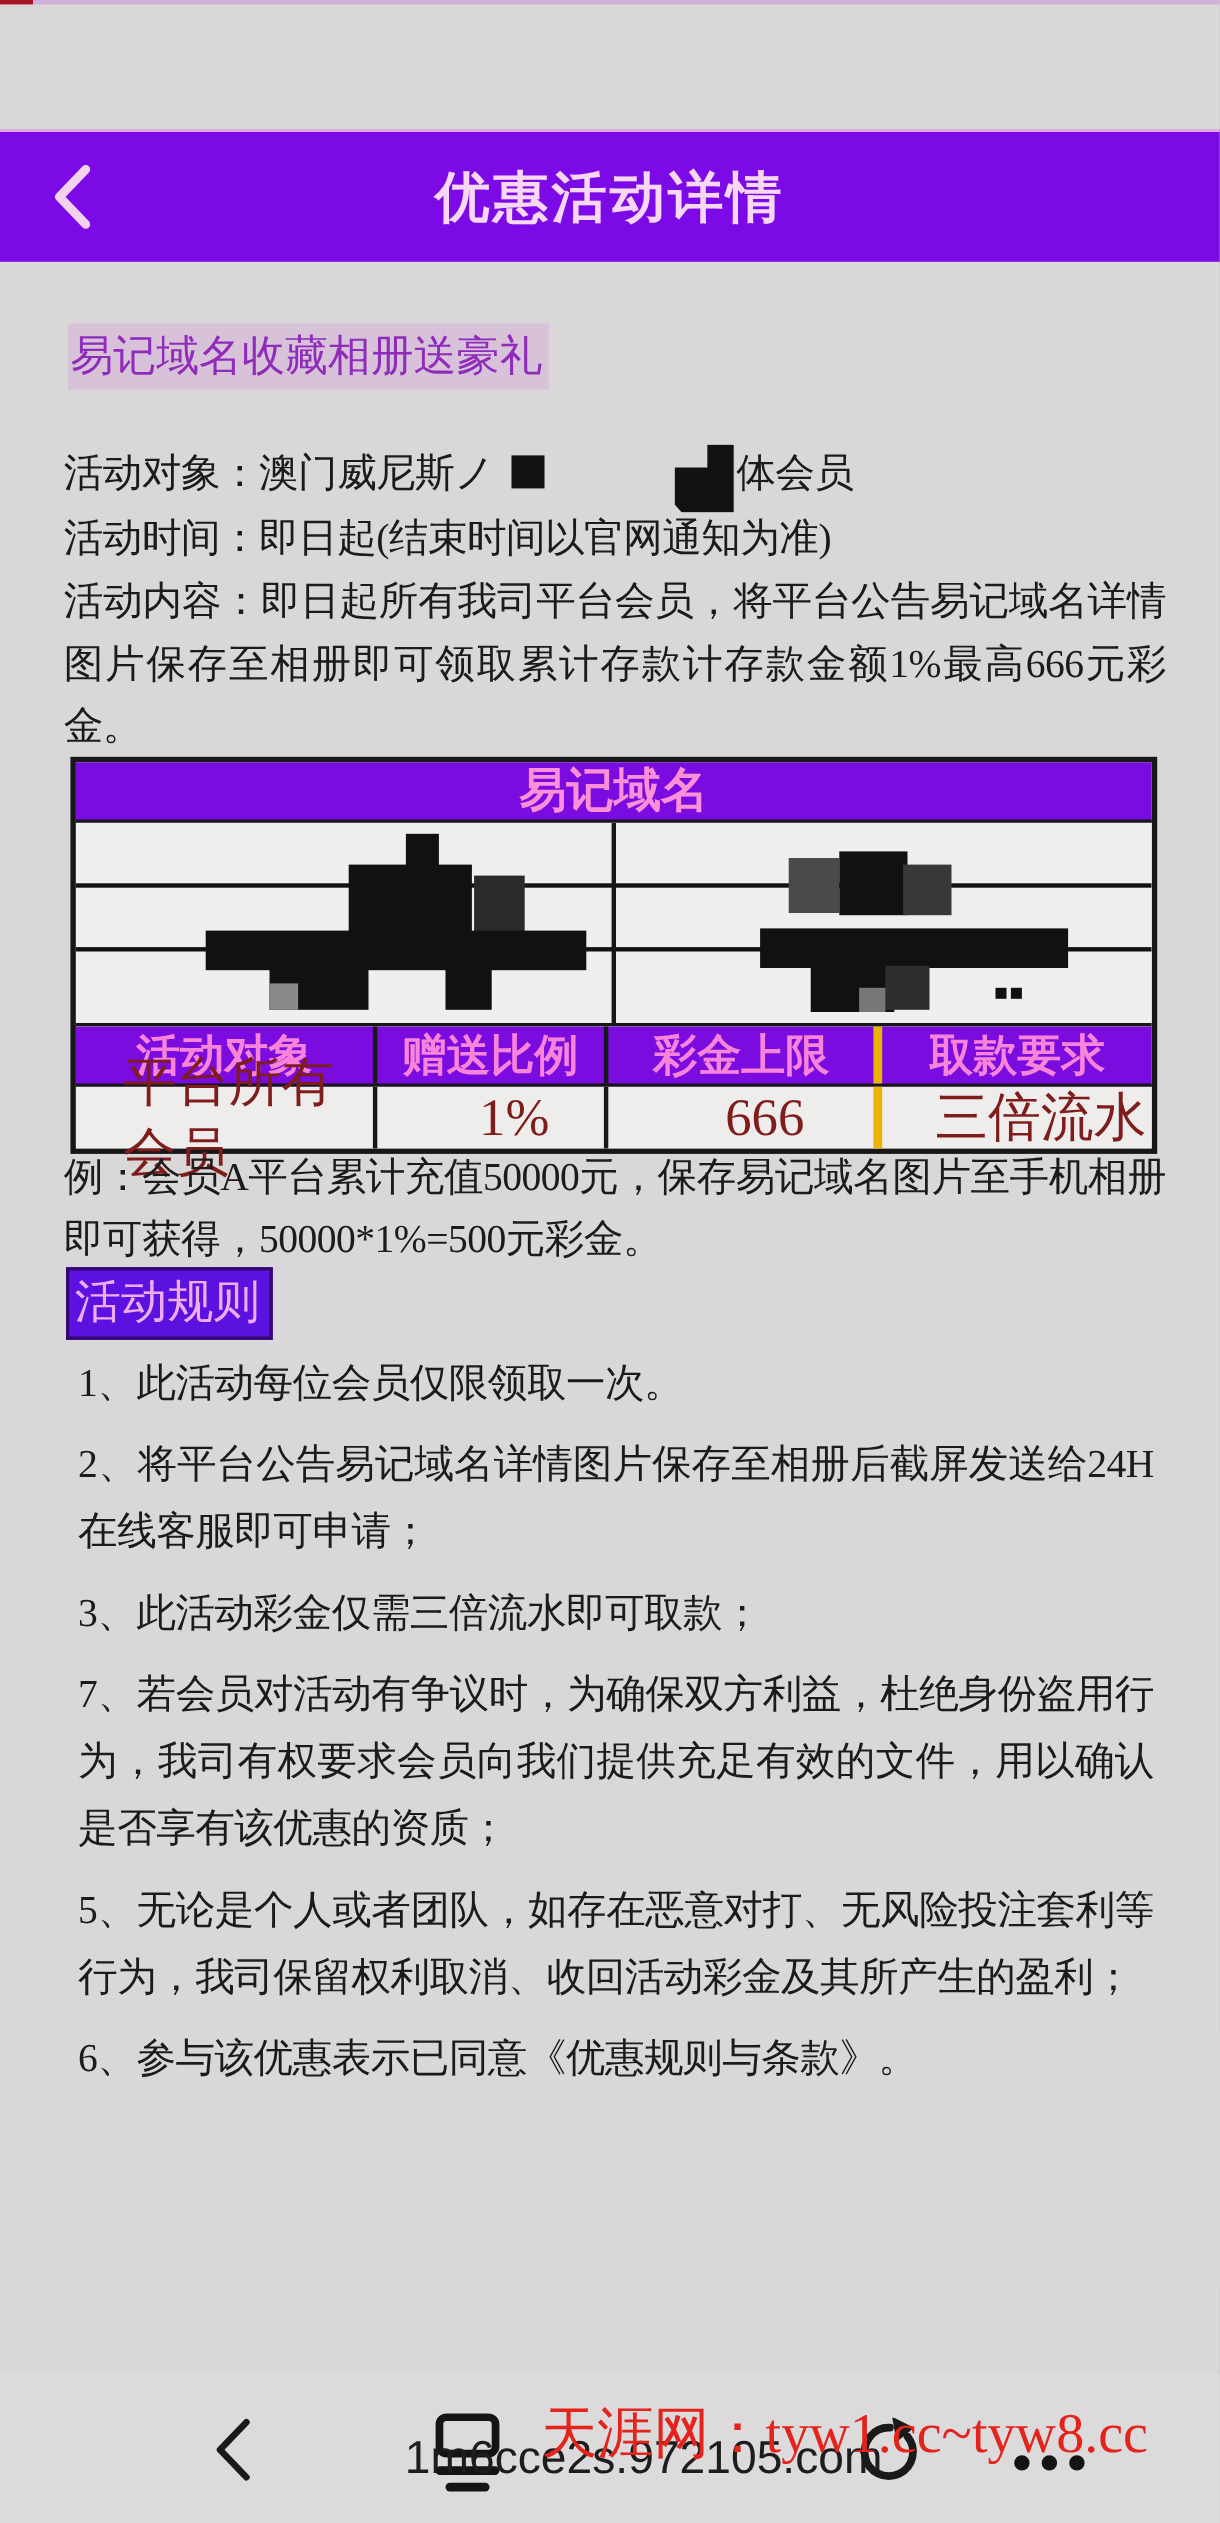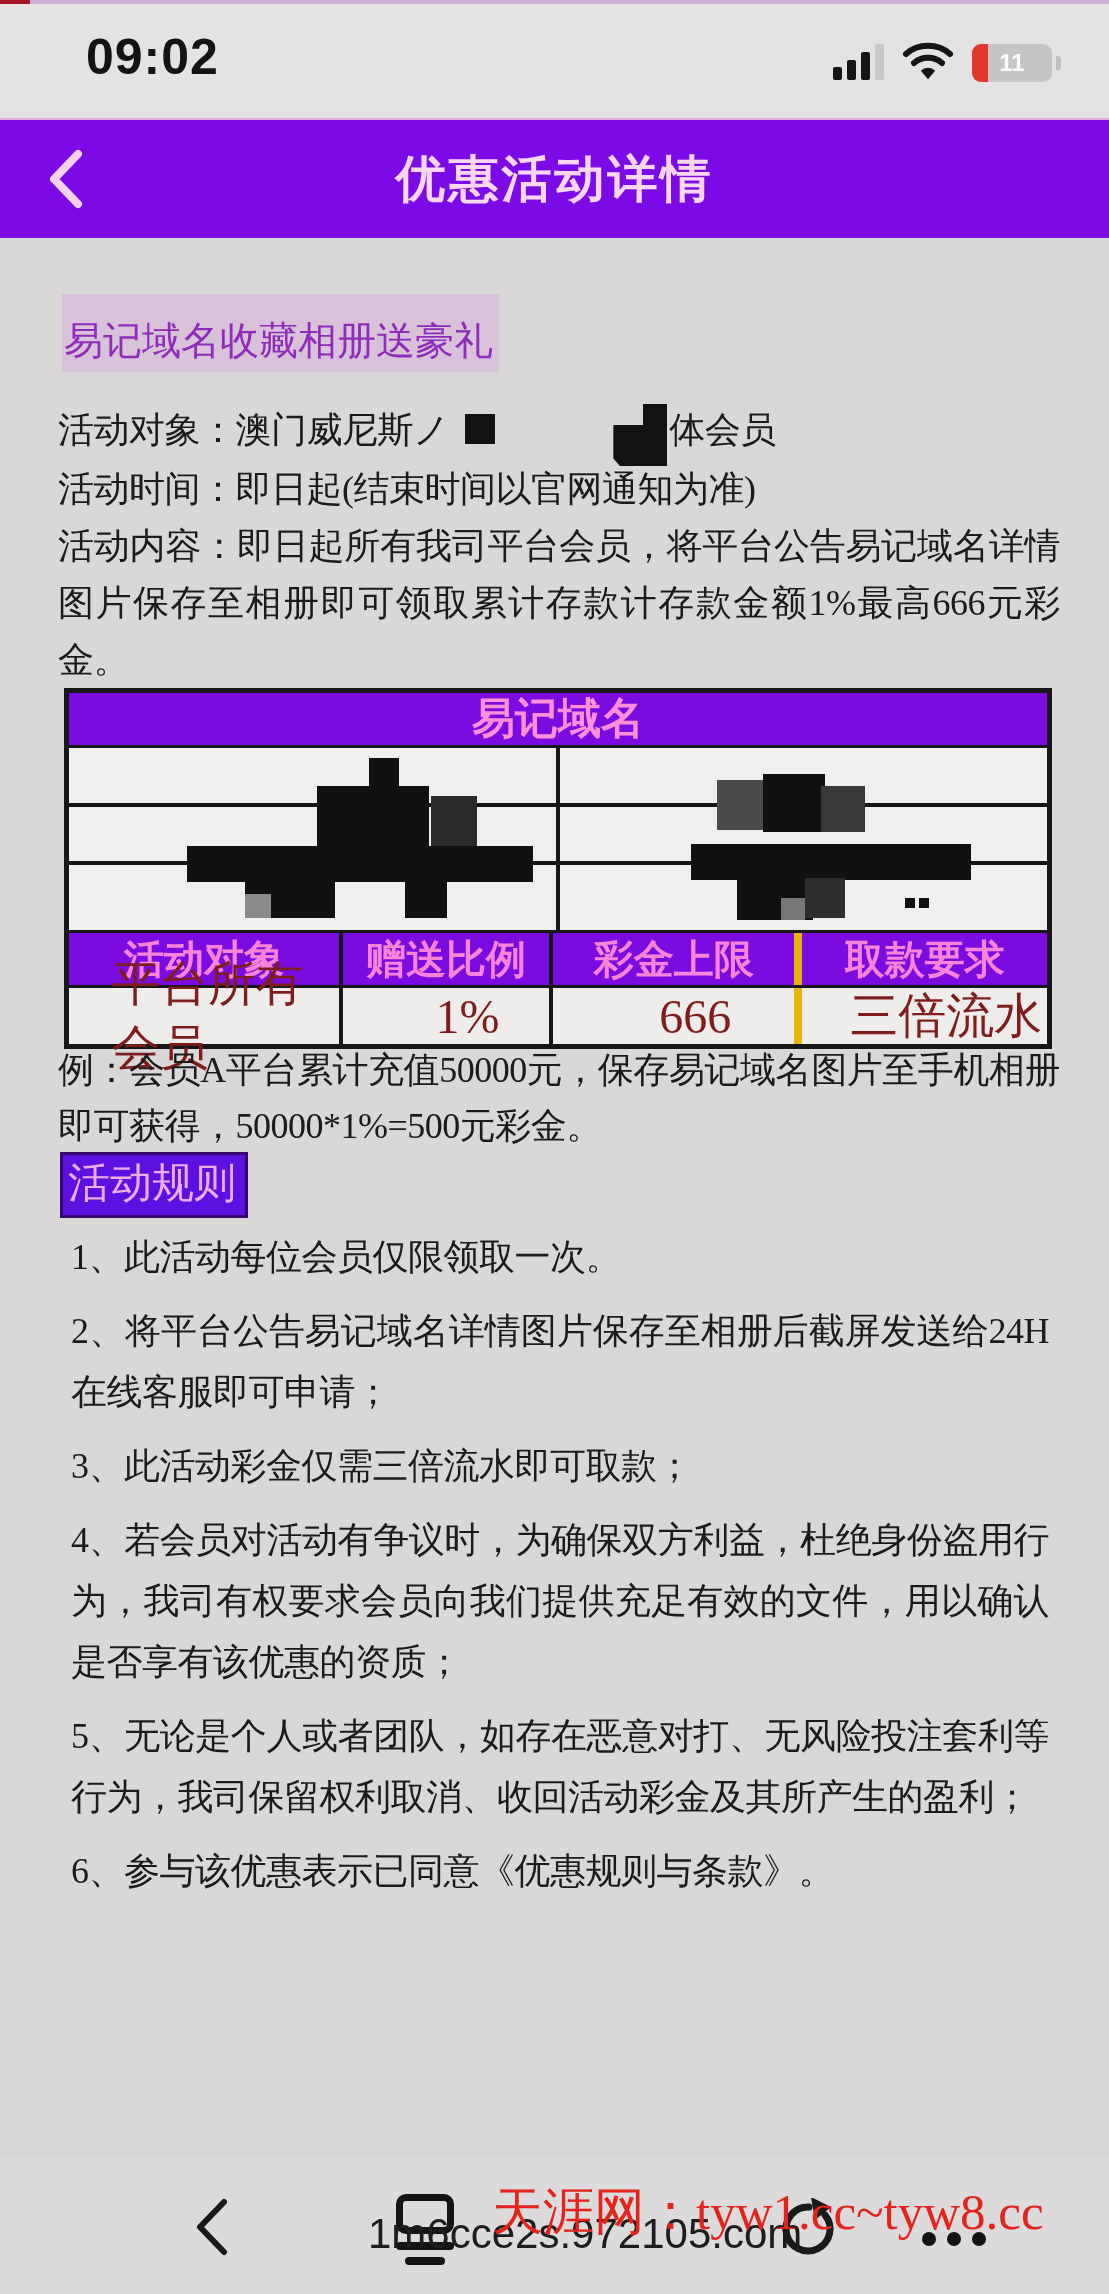--- a/index.html
+++ b/index.html
@@ -28,21 +28,21 @@
 
   
   .app-header{position:absolute;left:0;top:118px;width:100%;height:118px;background:#7c0ae6;
         border-top:2px solid #e9a9de;}
   .app-header .title{position:absolute;left:0;top:0;width:100%;height:100%;display:flex;align-items:center;justify-content:center;
         font-family:"Liberation Sans","DejaVu Sans",sans-serif;font-weight:700;font-size:50px;color:#f7d7f3;letter-spacing:3px;border-radius:27px;}
   .back-btn{position:absolute;left:44px;top:28px;width:44px;height:62px;}
 
   
   .promo-link{position:absolute;left:62px;top:294px;font-family:Liberation Serif, serif;
-        font-size:39px;color:#8f2cba;background:rgba(214,168,221,0.45);padding:20px 6px 4px 2px;}
+        font-size:39px;color:#8f2cba;background:rgba(214,168,221,0.45);padding:2px 6px 4px 2px;}
   .para{position:absolute;left:58px;width:1002px;font-size:36px;letter-spacing:-0.5px;
         text-align:justify;text-justify:inter-character;line-height:57px;}
   .p-target{top:402px;text-align:left;}
   .p-time{top:461px;text-align:left;}
   .p-content{top:518px;}
   .redact-sm{display:inline-block;width:30px;height:30px;background:#121212;margin:0 118px 0 16px;vertical-align:-2px;}
   .redact-lg{display:inline-block;width:54px;height:62px;background:#121212;vertical-align:-24px;margin-right:2px;
         clip-path:polygon(0 34%,55% 34%,55% 0,100% 0,100% 100%,12% 100%,0 88%);}
 
   
@@ -90,41 +90,20 @@
 </style>
 </head>
 <body>
 
 <div class="screen">
 
   <div class="top-edge">
       <span class="red-blip"></span>
     </div>
 
-  <div class="status-bar">
-    <div class="time">09:02</div>
-    <div class="sb-icons">
-      <div class="signal">
-          <i></i>
-          <i></i>
-          <i></i>
-          <i></i>
-        </div>
-      <svg width="52" height="40" viewBox="0 0 52 40">
-        <path d="M4 14 C16 3 36 3 48 14" fill="none" stroke="#151515" stroke-width="6" stroke-linecap="round"></path>
-        <path d="M12 23 C20 16 32 16 40 23" fill="none" stroke="#151515" stroke-width="6" stroke-linecap="round"></path>
-        <path d="M21 31 C24 28.5 28 28.5 31 31 L26 37 Z" fill="#151515" stroke="#151515" stroke-width="3"></path>
-      </svg>
-      <div class="battery">
-        <div class="fill"></div>
-        <div class="pct">11</div>
-      </div>
-      <div class="battery-nub"></div>
-    </div>
-  </div>
 
   <div class="app-header">
     <svg class="back-btn" viewBox="0 0 44 62">
       <polyline points="34,6 10,31 34,56" fill="none" stroke="#f2d2ee" stroke-width="8" stroke-linecap="round" stroke-linejoin="round"></polyline>
     </svg>
     <div class="title">优惠活动详情</div>
   </div>
 
   <div class="promo-link">易记域名收藏相册送豪礼</div>
 
@@ -175,21 +154,21 @@
     </div>
   </div>
 
   <div class="para p-example">例：会员A平台累计充值50000元，保存易记域名图片至手机相册即可获得，50000*1%=500元彩金。</div>
 
   <div class="rules-title">活动规则</div>
   <div class="rules">
     <p>1、此活动每位会员仅限领取一次。</p>
     <p>2、将平台公告易记域名详情图片保存至相册后截屏发送给24H在线客服即可申请；</p>
     <p>3、此活动彩金仅需三倍流水即可取款；</p>
-    <p>4、若会员对活动有争议时，为确保双方利益，杜绝身份盗用行为，我司有权要求会员向我们提供充足有效的文件，用以确认是否享有该优惠的资质；</p>
+    <p>7、若会员对活动有争议时，为确保双方利益，杜绝身份盗用行为，我司有权要求会员向我们提供充足有效的文件，用以确认是否享有该优惠的资质；</p>
     <p>5、无论是个人或者团队，如存在恶意对打、无风险投注套利等行为，我司保留权利取消、收回活动彩金及其所产生的盈利；</p>
     <p>6、参与该优惠表示已同意《优惠规则与条款》。</p>
   </div>
 
   <div class="bottom-bar">
     <svg class="nav-back" viewBox="0 0 40 58">
       <polyline points="32,4 8,29 32,54" fill="none" stroke="#1a1a1a" stroke-width="6" stroke-linecap="round" stroke-linejoin="round"></polyline>
     </svg>
     <div class="tabs-icon">
       <div class="win"></div>

